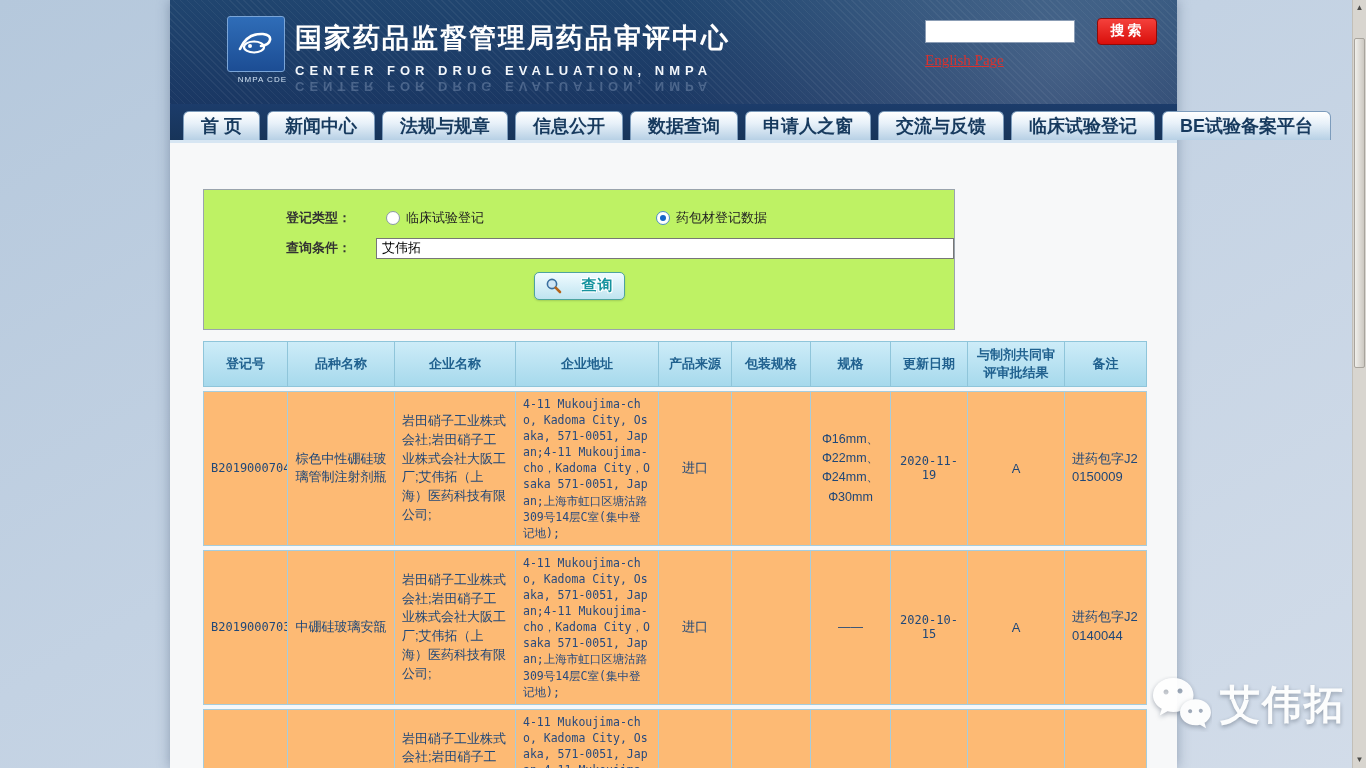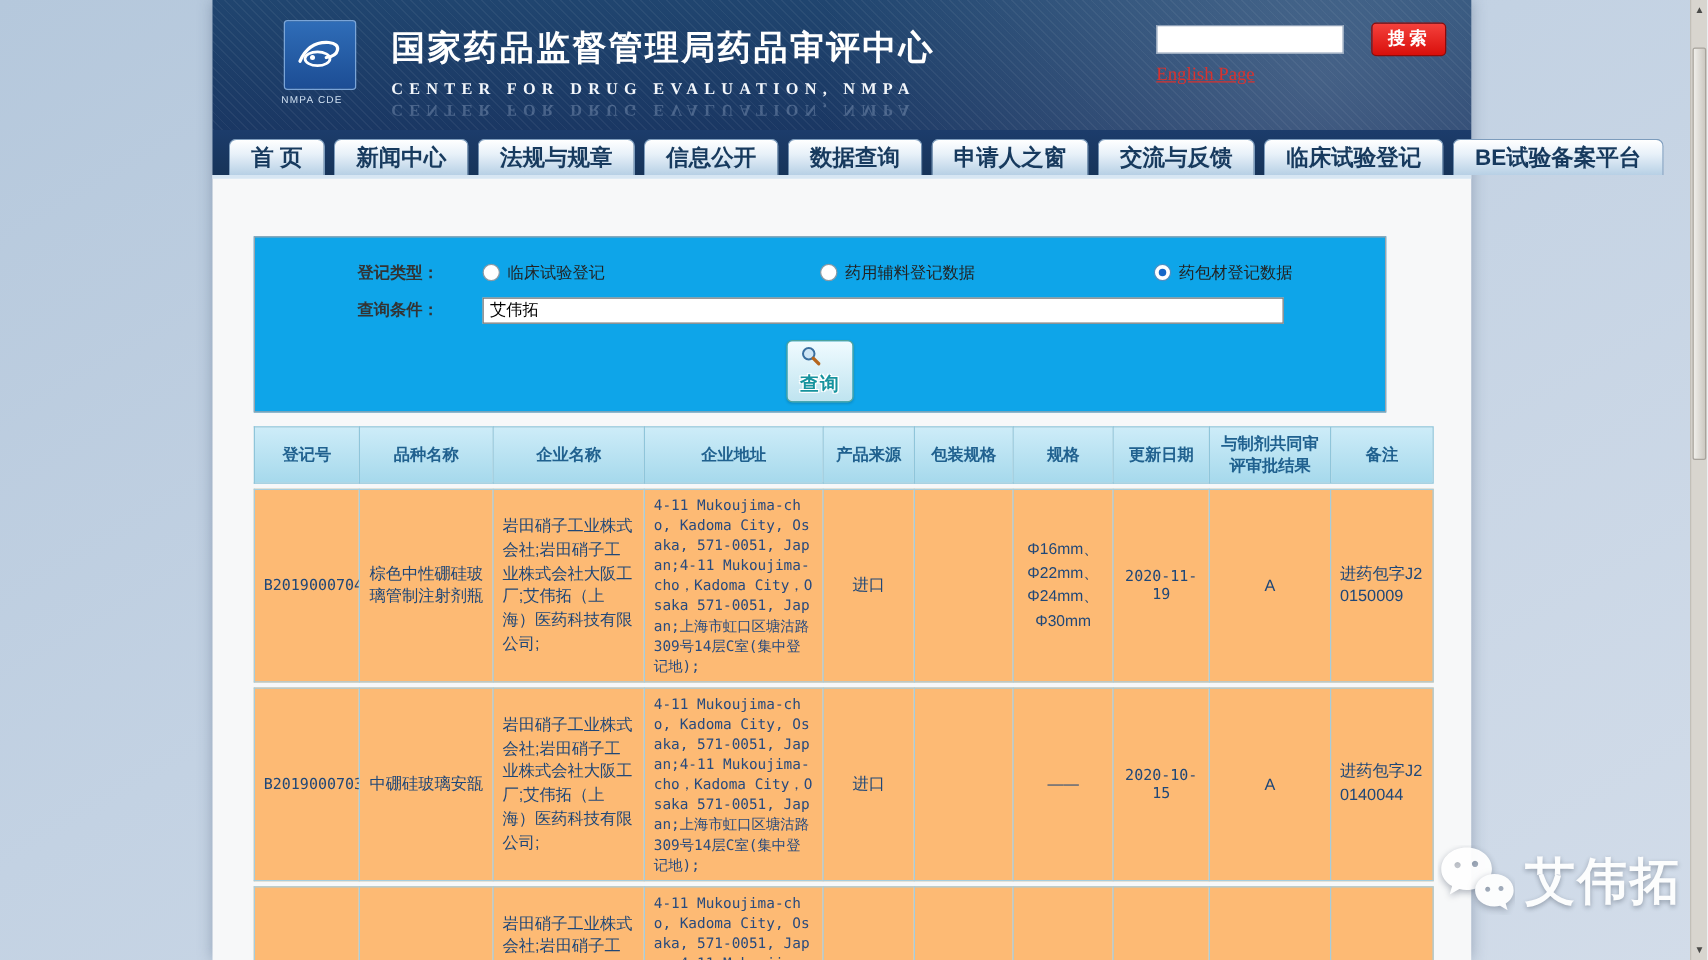--- a/index.html
+++ b/index.html
@@ -11,26 +11,26 @@
   
   .page-col { position:absolute; left:170px; top:0; width:1007px; height:768px;
     box-shadow:0 0 12px rgba(50,70,100,.4); }
 
   
   .site-header { position:relative; height:104px;
     background:
       radial-gradient(circle at 88% 60%, rgba(190,205,225,.25), rgba(190,205,225,0) 45%),
       repeating-linear-gradient(45deg, rgba(255,255,255,.05) 0 1px, rgba(0,0,0,0) 1px 5px),
       linear-gradient(#20456f,#1a3763); }
-  .logo-box { position:absolute; left:55px; top:16px; width:62px; height:76px; text-align:left; }
+  .logo-box { position:absolute; left:55px; top:16px; width:62px; height:76px; text-align:right; }
   .logo-square { width:58px; height:56px; margin:0 auto; border-radius:3px;
     background:linear-gradient(#2f6db8,#1c4d94); border:1px solid #7aa5d8;
     display:flex; align-items:center; justify-content:center; }
   .logo-caption { margin-top:3px; font-size:8px; letter-spacing:1px; color:#cfe0f2; }
-  .head-titles { position:absolute; left:143px; top:20px; white-space:nowrap;font-family:Liberation Serif, serif; }
+  .head-titles { position:absolute; left:125px; top:20px; white-space:nowrap; }
   .site-title { color:#ffffff; font-size:27px; font-weight:bold; letter-spacing:2px; }
   .site-sub { color:#f2f6fb; font-size:13px; font-weight:bold; letter-spacing:5px; margin-top:7px; }
   .site-sub-reflect { color:#a9bcd8; font-size:13px; font-weight:bold; letter-spacing:5px;
     transform:scaleY(-1); opacity:.32; margin-top:1px; }
   .head-search { position:absolute; left:755px; top:18px; width:240px; }
   .search-input { width:150px; height:23px; border:1px solid #8b9db5; background:#fff;
     font-size:13px; padding:0 4px; vertical-align:middle; }
   .search-btn { display:inline-block; margin-left:18px; vertical-align:middle;
     background:linear-gradient(#f4413c,#d90f0b); color:#fff; font-weight:bold; font-size:14px;
     letter-spacing:3px; padding:3px 12px 4px; border:1px solid #8f0a08; border-radius:4px; cursor:pointer; }
@@ -43,37 +43,37 @@
   .tab { height:29px; line-height:29px; padding:0 17px; font-size:18px; font-weight:bold;
     color:#173a5e; background:linear-gradient(#ffffff 0%,#e8f1f9 40%,#b7d0e5 100%);
     border:1px solid #7d9cbc; border-bottom:none; border-radius:6px 6px 0 0; cursor:pointer;
     white-space:nowrap; }
 
   
   .content { position:relative; height:628px; background:#f7f8f9;
     border-top:3px solid #d7e6f3; overflow:hidden; }
   .page-title { text-align:center; margin-top:13px; font-size:17px; font-weight:bold; color:#1e1e1e; }
 
-  .form-box { position:absolute; left:33px; top:46px; width:906px; height:141px;
-    border:1px solid #9aa4ad; background:#0ea5e9; padding-top:13px; }
+  .form-box { position:absolute; left:33px; top:46px; width:752px; height:141px;
+    border:1px solid #9aa4ad; background:#bef264; padding-top:13px; }
   .form-row { display:flex; align-items:center; height:30px; padding-left:82px; font-size:13px; color:#222; }
   .form-label { width:100px; font-weight:bold; color:#333; }
   .radio-opt { display:flex; align-items:center; cursor:pointer; }
   .radio-opt.o0 { width:270px; } .radio-opt.o1 { width:267px; }
   .radio { width:14px; height:14px; border-radius:50%; border:1px solid #8a9aa5; background:#fff;
     margin-right:6px; position:relative; flex:0 0 auto; }
   .radio.checked { border-color:#4d8fc4; }
   .radio.checked::after { content:""; position:absolute; left:3px; top:3px; width:6px; height:6px;
     border-radius:50%; background:#1567c8; }
   .query-input { width:641px; height:21px; border:1px solid #777; background:#fff;
     font-size:13px; padding:0 5px; }
   .btn-row { text-align:center; margin-top:9px; }
-  .query-btn { display:inline-flex; align-items:flex-start; gap:5px; padding:3px 10px 4px;
+  .query-btn { display:inline-flex; align-items:center; gap:20px; padding:3px 10px 4px;
     background:linear-gradient(#f0fbff,#bfe4f0); border:1px solid #4ea39f; border-radius:5px;
-    cursor:pointer; box-shadow:0 1px 2px rgba(0,0,0,.15);flex-direction:column; }
+    cursor:pointer; box-shadow:0 1px 2px rgba(0,0,0,.15); }
   .query-btn span { font-size:15px; font-weight:bold; color:#16939e;
     text-shadow:1px 1px 0 #fff,-1px -1px 0 #fff,1px -1px 0 #fff,-1px 1px 0 #fff; letter-spacing:1px; }
 
   
   .table-wrap { position:absolute; left:33px; top:194px; width:944px; }
   table { width:944px; border-collapse:separate; border-spacing:0 4px; table-layout:fixed; }
   th { height:46px; font-size:13px; font-weight:bold; color:#20618f; text-align:center;
     background:linear-gradient(#cdecf8,#a6d9ec); border:1px solid #8fc5da; border-right:none; padding:2px 3px; }
   th:last-child { border-right:1px solid #8fc5da; }
   td { height:121px; background:#fdba74; border:1px solid #a5cdde; border-right:none;
@@ -147,24 +147,20 @@
 
     <div class="content">
 
       <div class="form-box">
         <div id="radio-rows">
             <div class="form-row">
               <span class="form-label">登记类型：</span>
               <span class="radio-opt o0">
                 <span class="radio"></span>
                 <span>临床试验登记</span>
-              </span>
-              <span class="radio-opt o1">
-                <span class="radio"></span>
-                <span>药用辅料登记数据</span>
               </span>
               <span class="radio-opt o2">
                 <span class="radio checked"></span>
                 <span>药包材登记数据</span>
               </span>
             </div>
           </div>
         <div class="form-row">
           <span class="form-label">查询条件：</span>
           <input class="query-input" type="text" value="艾伟拓" style="">

